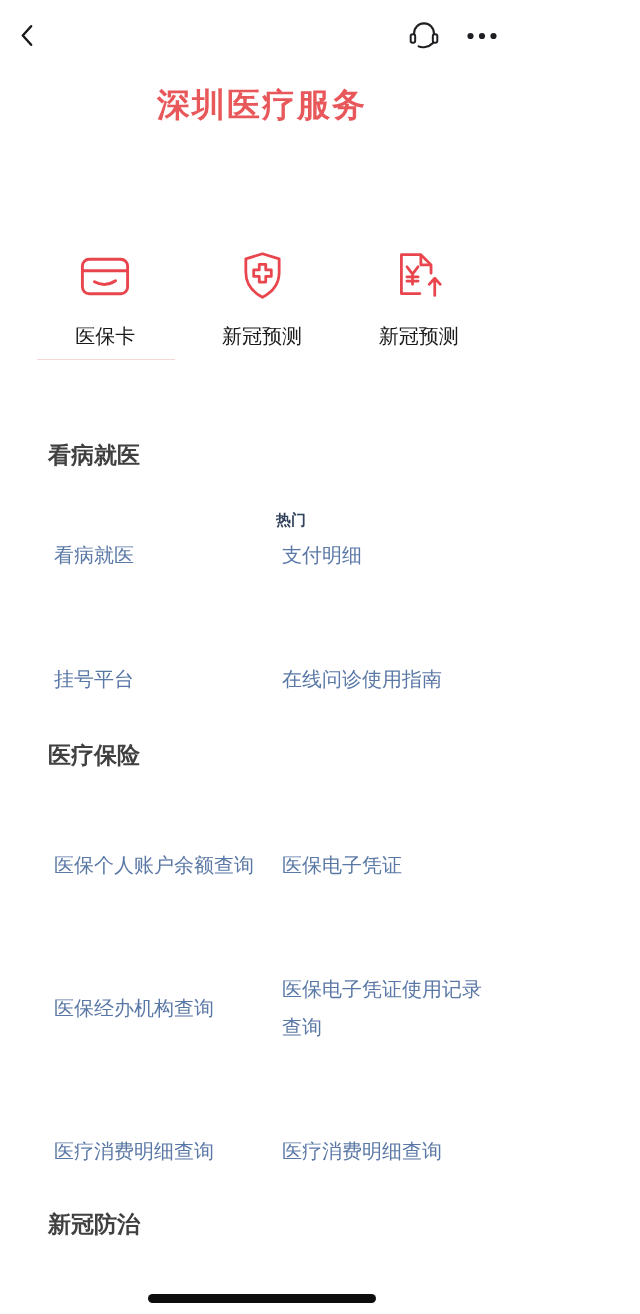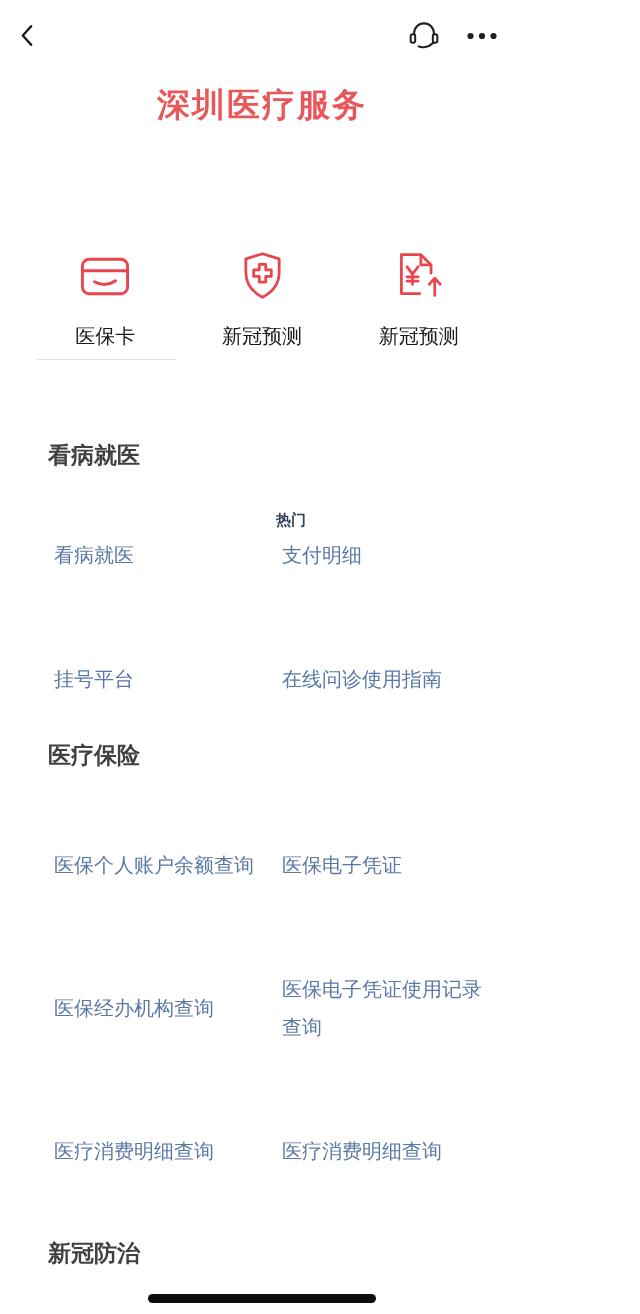--- a/index.html
+++ b/index.html
@@ -56,21 +56,21 @@
 
   
   section h2 {
     margin: 0 0 0 48px;
     font-size: 23px; line-height: 30px;
     font-weight: 700;
     color: #404040;
   }
   .sec1 h2 { margin-top: 92px; }
   .sec2 h2 { margin-top: 42px; }
-  .sec3 h2 { margin-top: 68px; }
+  .sec3 h2 { margin-top: 39px; }
 
   .grid {
     display: grid;
     grid-template-columns: 228px 1fr;
     padding: 0 40px 0 54px;
     row-gap: 86px;
     align-items: center;
   }
   .sec1 .grid { margin-top: 66px; }
   .sec2 .grid { margin-top: 76px; }

